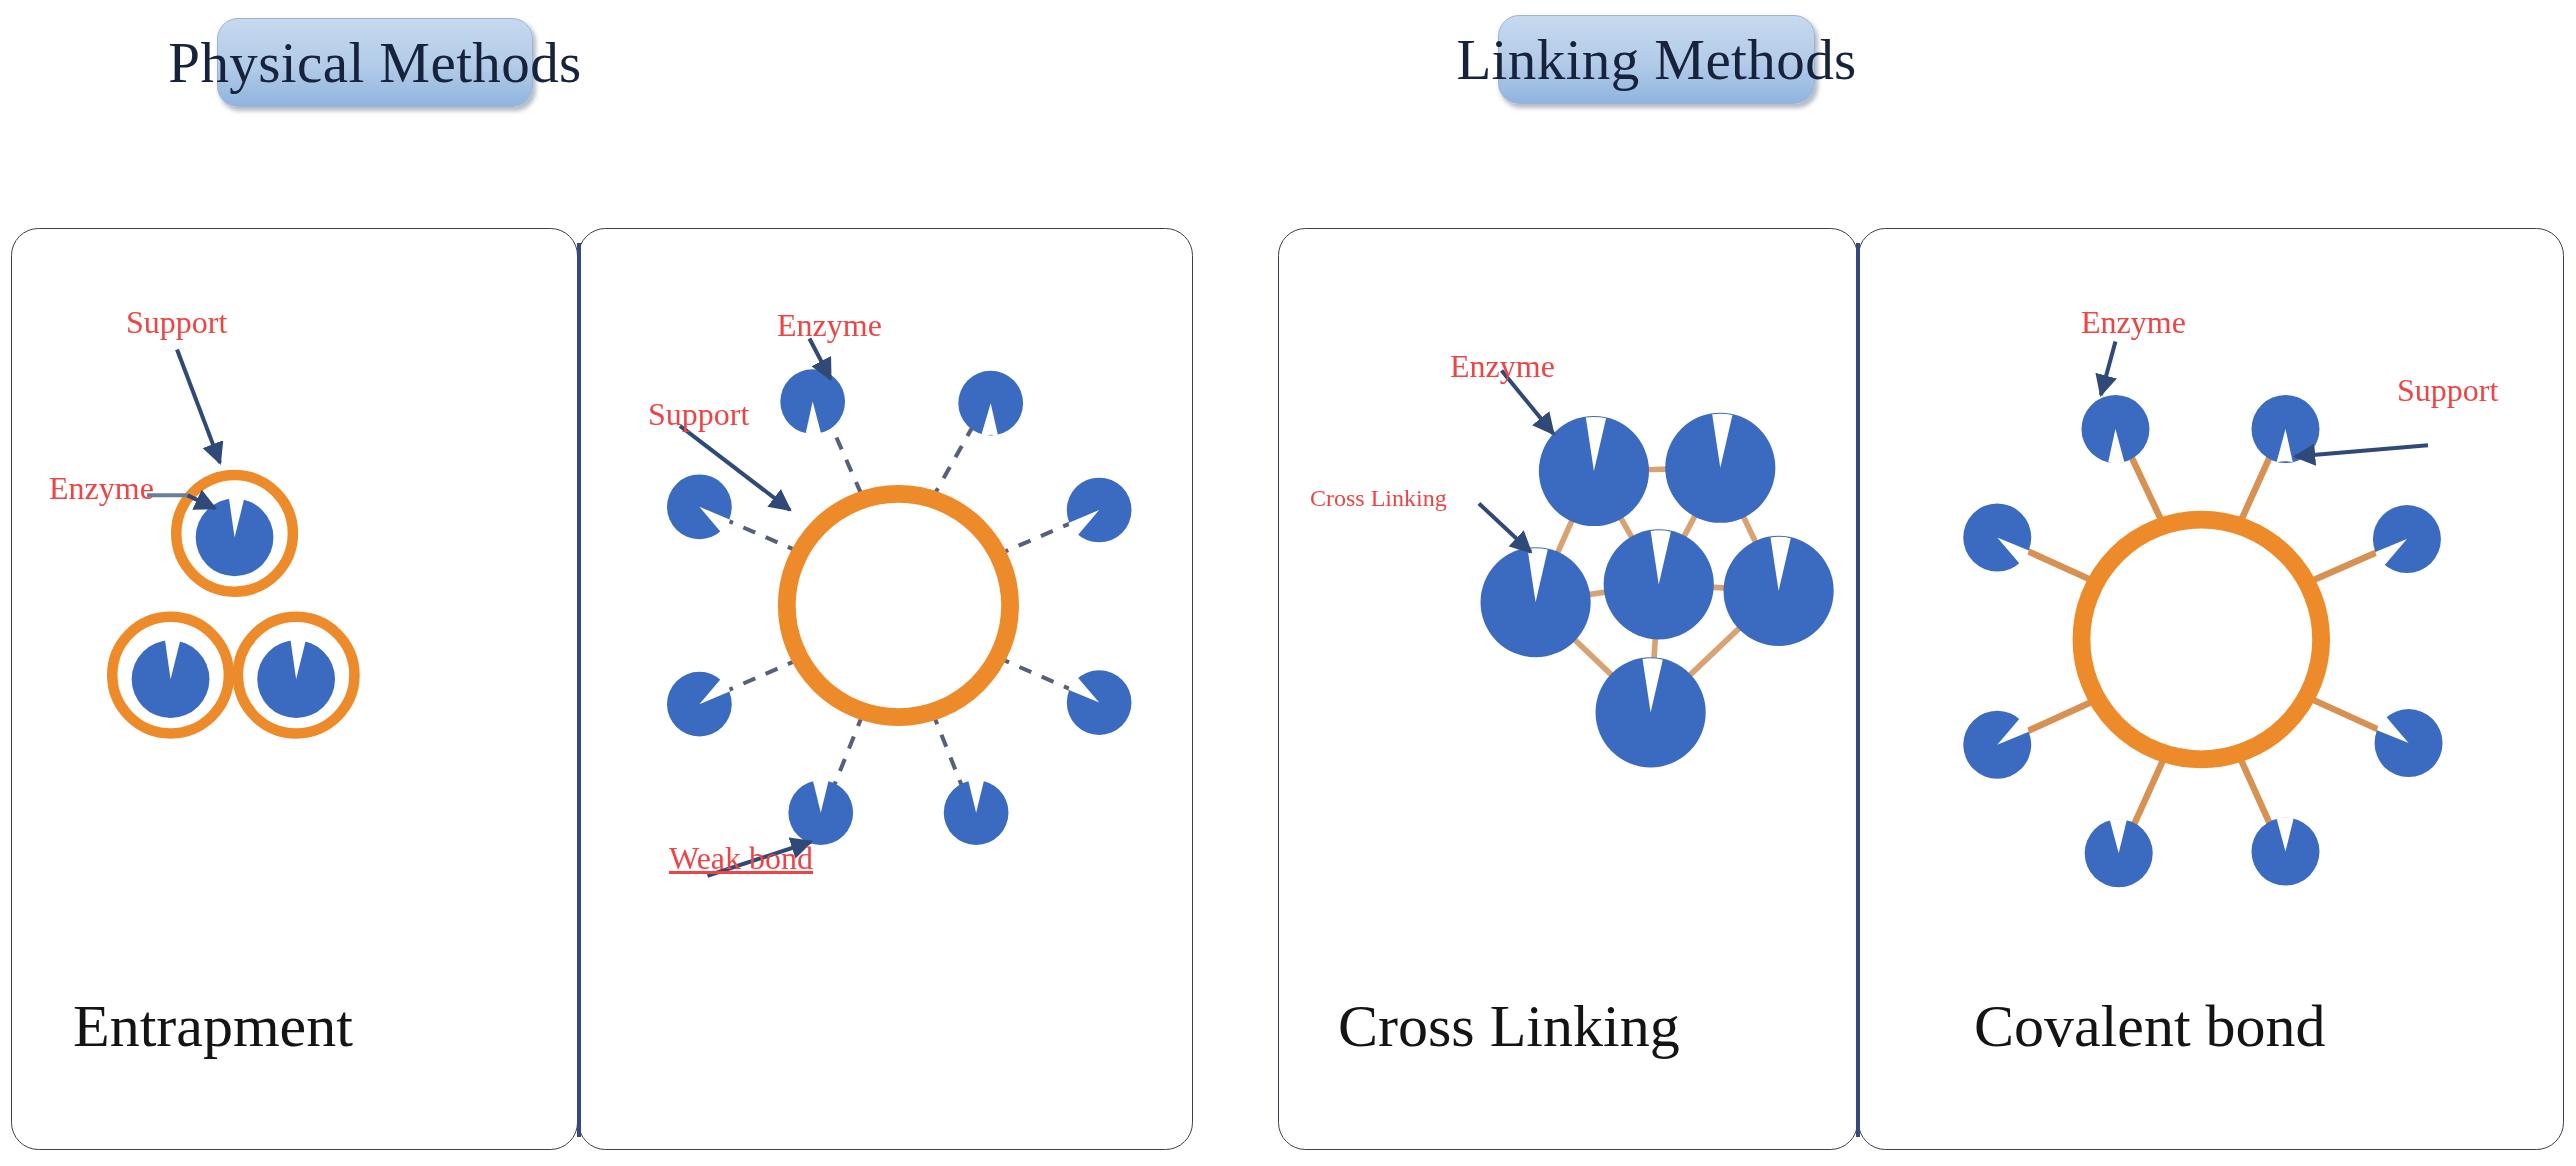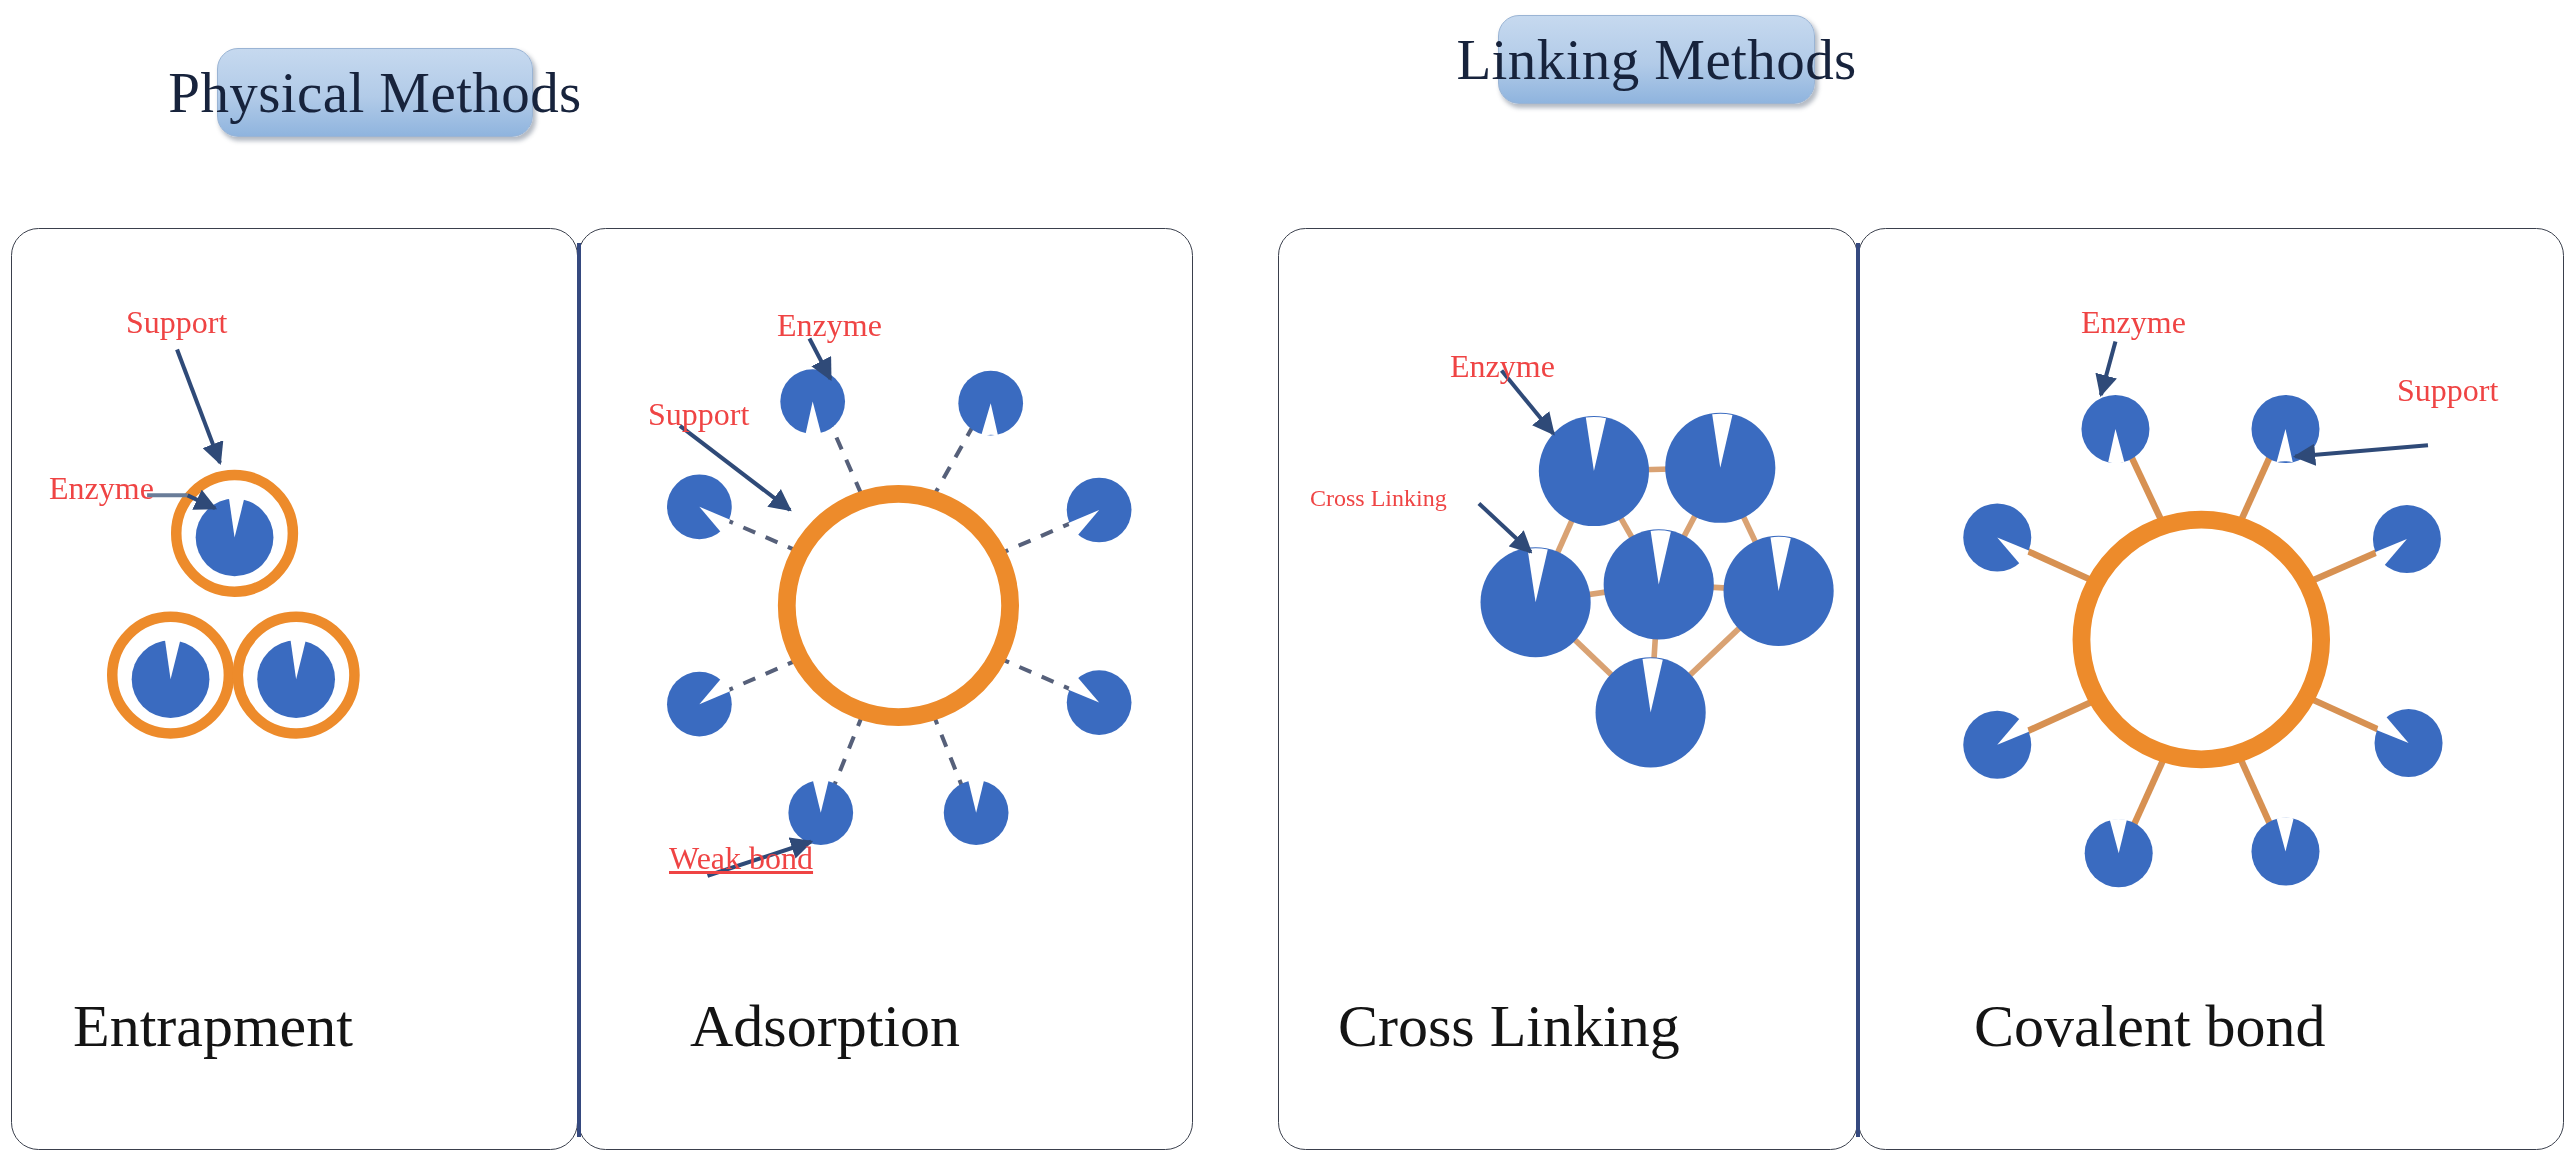--- a/index.html
+++ b/index.html
@@ -35,21 +35,21 @@
     justify-content: center;
     color: #17233c;
     letter-spacing: 0.4px;
   }
   .banner-label {
     font-size: 57px;
     line-height: 1;
     white-space: nowrap;
   }
 
-  #banner-physical { left: 217px;  top: 18px;  width: 316px;  height: 89px; margin-top: 30px; }
+  #banner-physical { left: 217px;  top: 18px;  width: 316px;  height: 89px; }
   #banner-chemical { left: 1498px; top: 14.6px;  width: 317px;  height: 89px; }
 
   
   .card {
     position: absolute;
     box-sizing: border-box;
     background: #ffffff;
     border: 1.6px solid #3a3f4c;
     border-radius: 27.5px;
   }
@@ -328,18 +328,17 @@
   <div class="callout" id="lbl-ads-support">Support</div>
   <div class="callout" id="lbl-ads-weak">Weak bond</div>
 
   <div class="callout" id="lbl-cl-enzyme">Enzyme</div>
   <div class="callout small" id="lbl-cl-cross">Cross Linking</div>
 
   <div class="callout" id="lbl-cov-enzyme">Enzyme</div>
   <div class="callout" id="lbl-cov-support">Support</div>
 
   <div class="card-title" id="title-entrapment">Entrapment</div>
-  <div class="card-title" id="title-adsorption">Adsorption</div>
   <div class="card-title" id="title-crosslinking">Cross Linking</div>
   <div class="card-title" id="title-covalent">Covalent bond</div>
 
 </div>
 
 
 </body></html>

